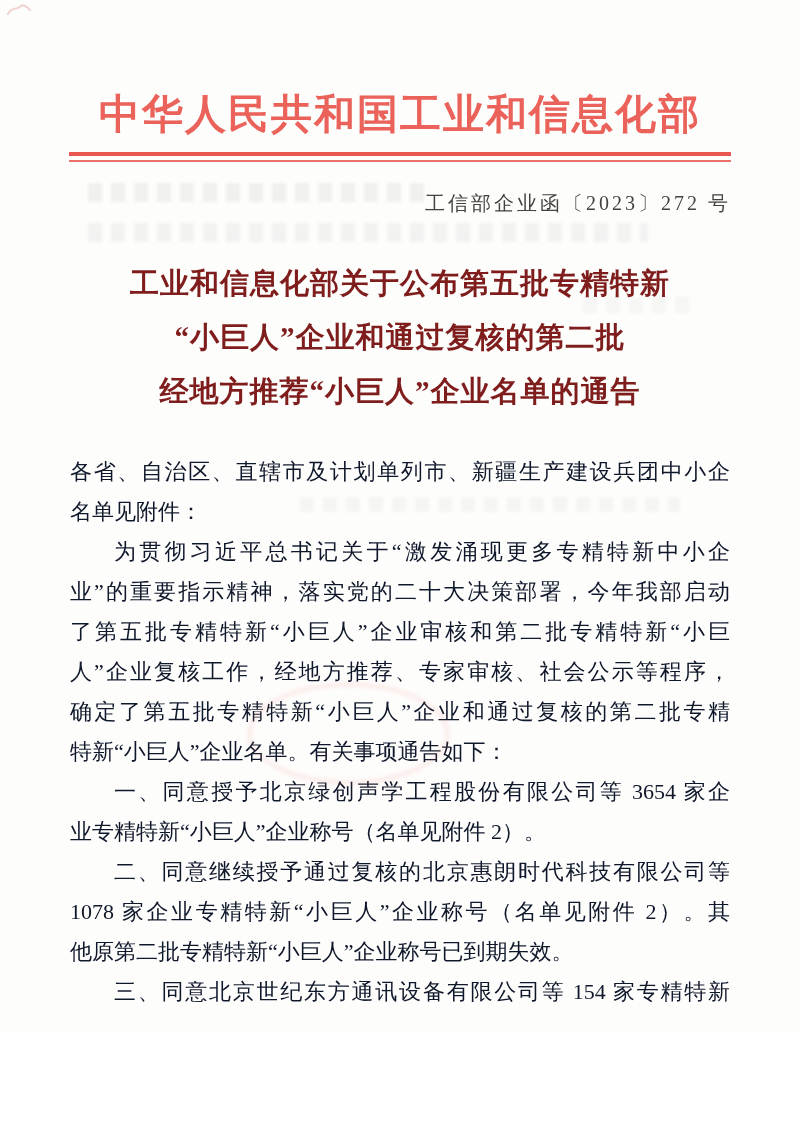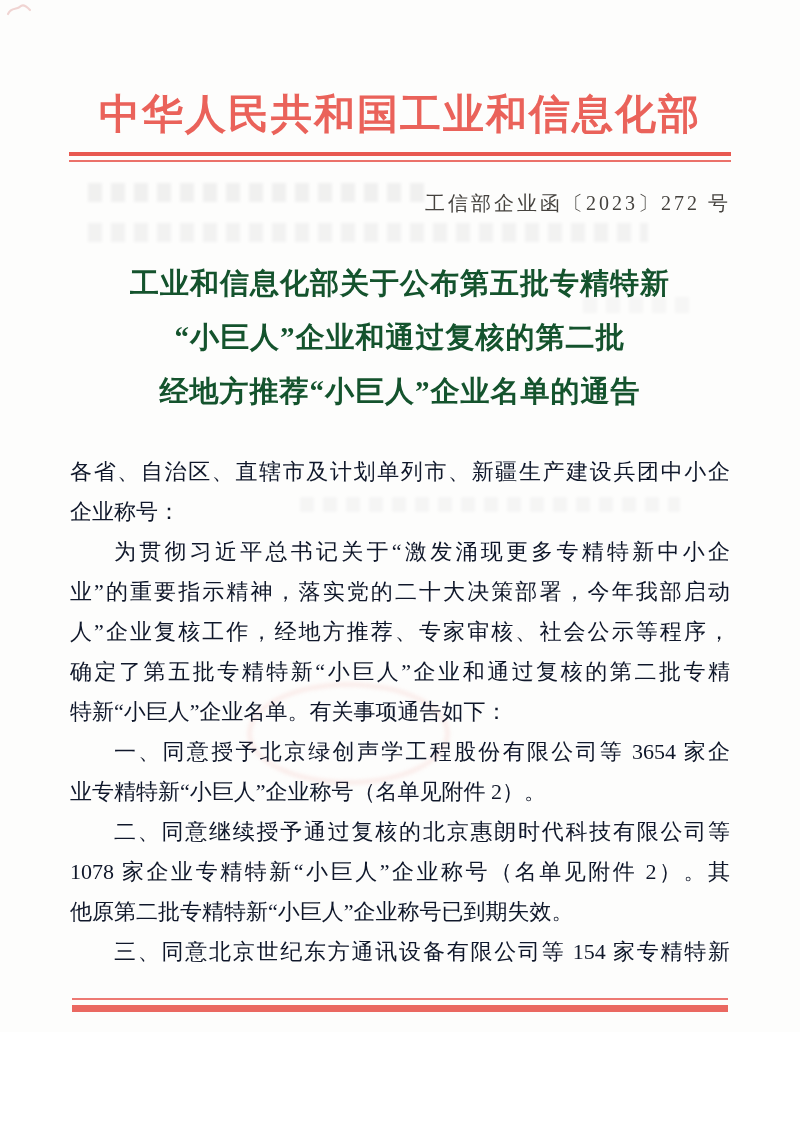--- a/index.html
+++ b/index.html
@@ -35,21 +35,21 @@
     color:#45423e;
   }
   
   .notice-title{
     margin-top:40px;
     text-align:center;
     font-size:29px;
     line-height:54px;
     font-weight:bold;
     letter-spacing:1px;
-    color:#14532d;
+    color:#7f1d1d;
   }
   
   .body-text{
     width:660px;
     margin:34px auto 0;
     font-size:22px;
     color:#0f172a;
   }
   .bodyline{
     height:40px;
@@ -119,23 +119,24 @@
   <div class="doc-number">工信部企业函〔2023〕272 号</div>
 
   <div class="notice-title">
     <div>工业和信息化部关于公布第五批专精特新</div>
     <div>“小巨人”企业和通过复核的第二批</div>
     <div>经地方推荐“小巨人”企业名单的通告</div>
   </div>
 
   <div class="body-text">
     <div class="bodyline fill">各省、自治区、直辖市及计划单列市、新疆生产建设兵团中小企</div>
-  <div class="bodyline">企业称号：</div>
+  <div class="bodyline">名单见附件：</div>
       <div class="bodyline fill indent">为贯彻习近平总书记关于“激发涌现更多专精特新中小企</div>
       <div class="bodyline fill">业”的重要指示精神，落实党的二十大决策部署，今年我部启动</div>
+      <div class="bodyline fill">了第五批专精特新“小巨人”企业审核和第二批专精特新“小巨</div>
       <div class="bodyline fill">人”企业复核工作，经地方推荐、专家审核、社会公示等程序，</div>
       <div class="bodyline fill">确定了第五批专精特新“小巨人”企业和通过复核的第二批专精</div>
       <div class="bodyline">特新“小巨人”企业名单。有关事项通告如下：</div>
       <div class="bodyline fill indent">一、同意授予北京绿创声学工程股份有限公司等 3654 家企</div>
       <div class="bodyline">业专精特新“小巨人”企业称号（名单见附件 2）。</div>
       <div class="bodyline fill indent">二、同意继续授予通过复核的北京惠朗时代科技有限公司等</div>
       <div class="bodyline fill">1078 家企业专精特新“小巨人”企业称号（名单见附件 2）。其</div>
       <div class="bodyline">他原第二批专精特新“小巨人”企业称号已到期失效。</div>
       <div class="bodyline fill indent">三、同意北京世纪东方通讯设备有限公司等 154 家专精特新</div>
     </div>

